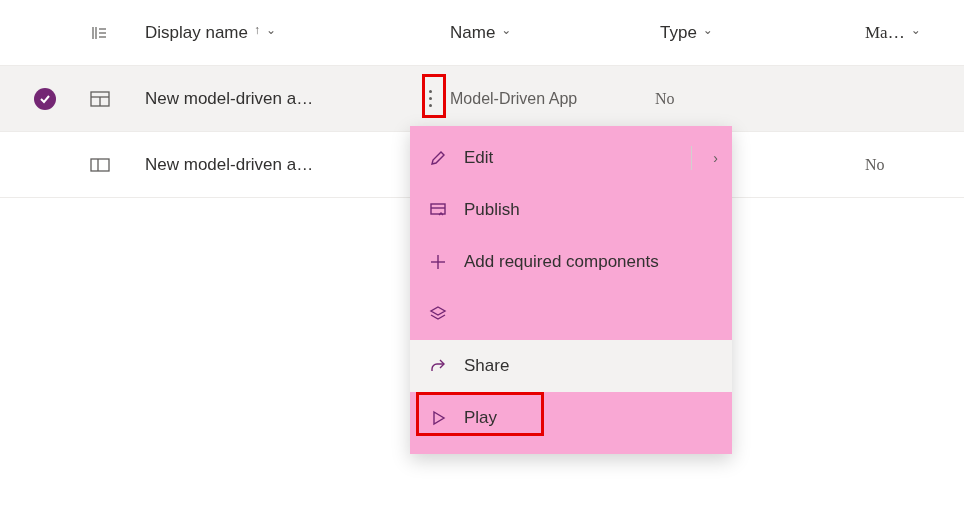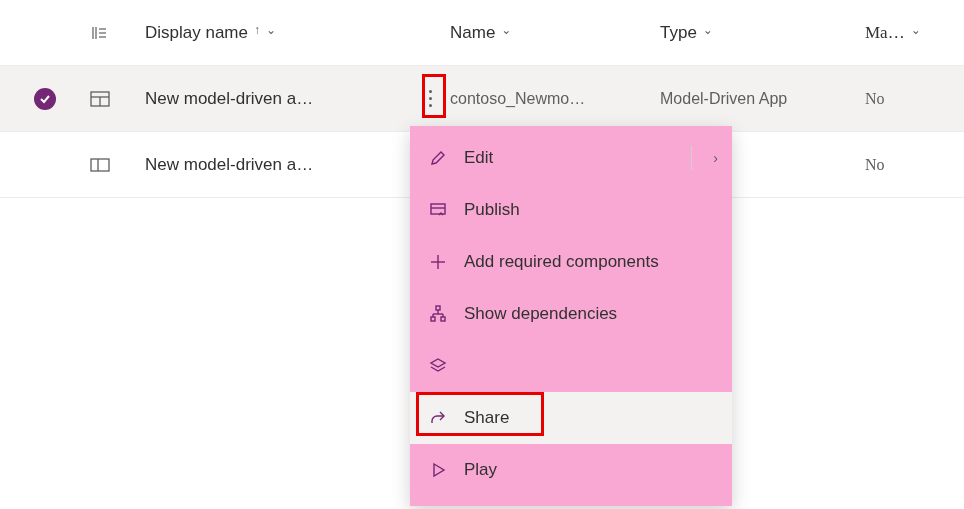--- a/index.html
+++ b/index.html
@@ -139,23 +139,20 @@
     <div class="col-display">
         <div class="cell-text">New model-driven a…</div>
       </div>
     <div class="col-actions">
       <div class="kebab">
           <span></span>
           <span></span>
           <span></span>
         </div>
     </div>
-    <div class="col-name">
-        <div class="cell-sub">contoso_Newmo…</div>
-      </div>
     <div class="col-type">
         <div class="cell-sub">Model-Driven App</div>
       </div>
     <div class="col-managed">
         <div class="cell-sub">No</div>
       </div>
   </div>
 
   <div class="data-row">
     <div class="col-check"></div>
@@ -216,34 +213,20 @@
       <svg width="18" height="18" viewBox="0 0 18 18" fill="none" stroke="#742774" stroke-width="1.4">
           <line x1="9" y1="2" x2="9" y2="16"></line>
           <line x1="2" y1="9" x2="16" y2="9"></line>
         </svg>
     </span>
     <span>Add required components</span>
   </div>
   <div class="menu-item">
     <span class="menu-icon">
       <svg width="18" height="18" viewBox="0 0 18 18" fill="none" stroke="#742774" stroke-width="1.4">
-          <rect x="7" y="1" width="4" height="4"></rect>
-          <rect x="2" y="12" width="4" height="4"></rect>
-          <rect x="12" y="12" width="4" height="4"></rect>
-          <line x1="9" y1="5" x2="9" y2="9"></line>
-          <line x1="4" y1="12" x2="4" y2="9"></line>
-          <line x1="14" y1="12" x2="14" y2="9"></line>
-          <line x1="4" y1="9" x2="14" y2="9"></line>
-        </svg>
-    </span>
-    <span>Show dependencies</span>
-  </div>
-  <div class="menu-item">
-    <span class="menu-icon">
-      <svg width="18" height="18" viewBox="0 0 18 18" fill="none" stroke="#742774" stroke-width="1.4">
           <polygon points="9,2 16,6 9,10 2,6"></polygon>
           <polyline points="2,10 9,14 16,10"></polyline>
         </svg>
     </span>
   </div>
   <div class="menu-item share-bg">
     <span class="menu-icon">
       <svg width="18" height="18" viewBox="0 0 18 18" fill="none" stroke="#742774" stroke-width="1.4">
           <path d="M11 3l4 4-4 4"></path>
           <path d="M15 7H8a5 5 0 00-5 5v2"></path>

